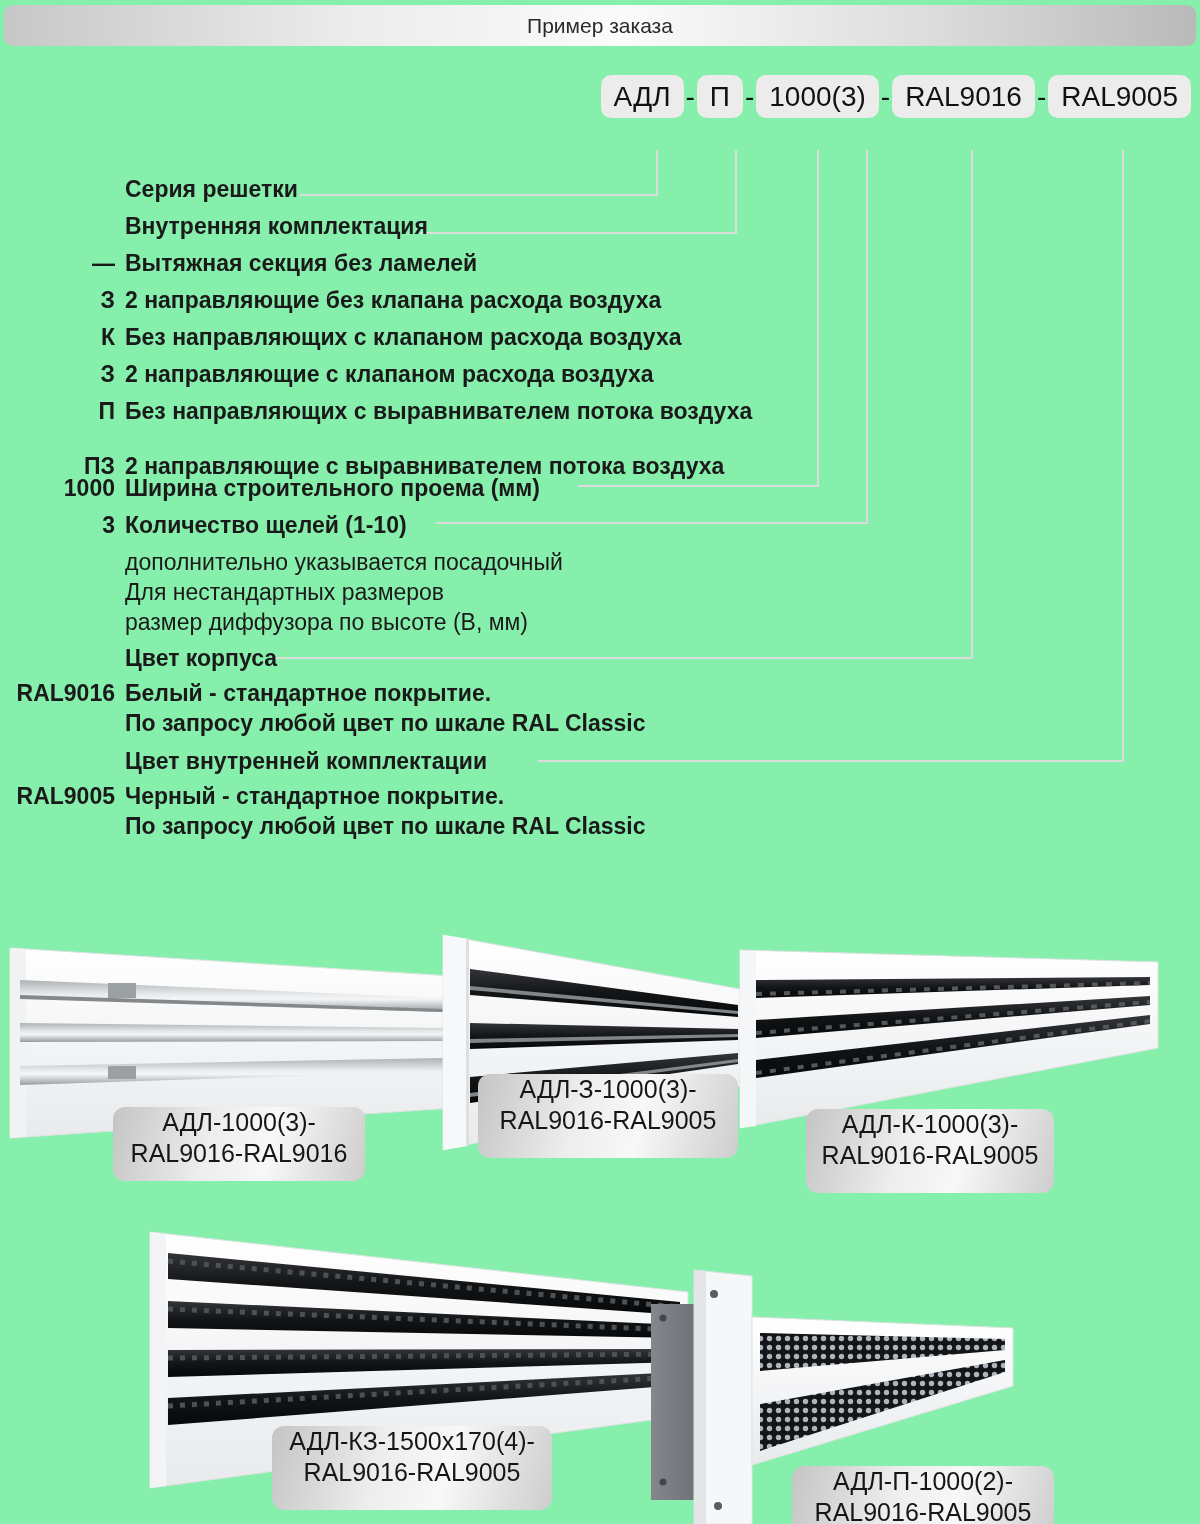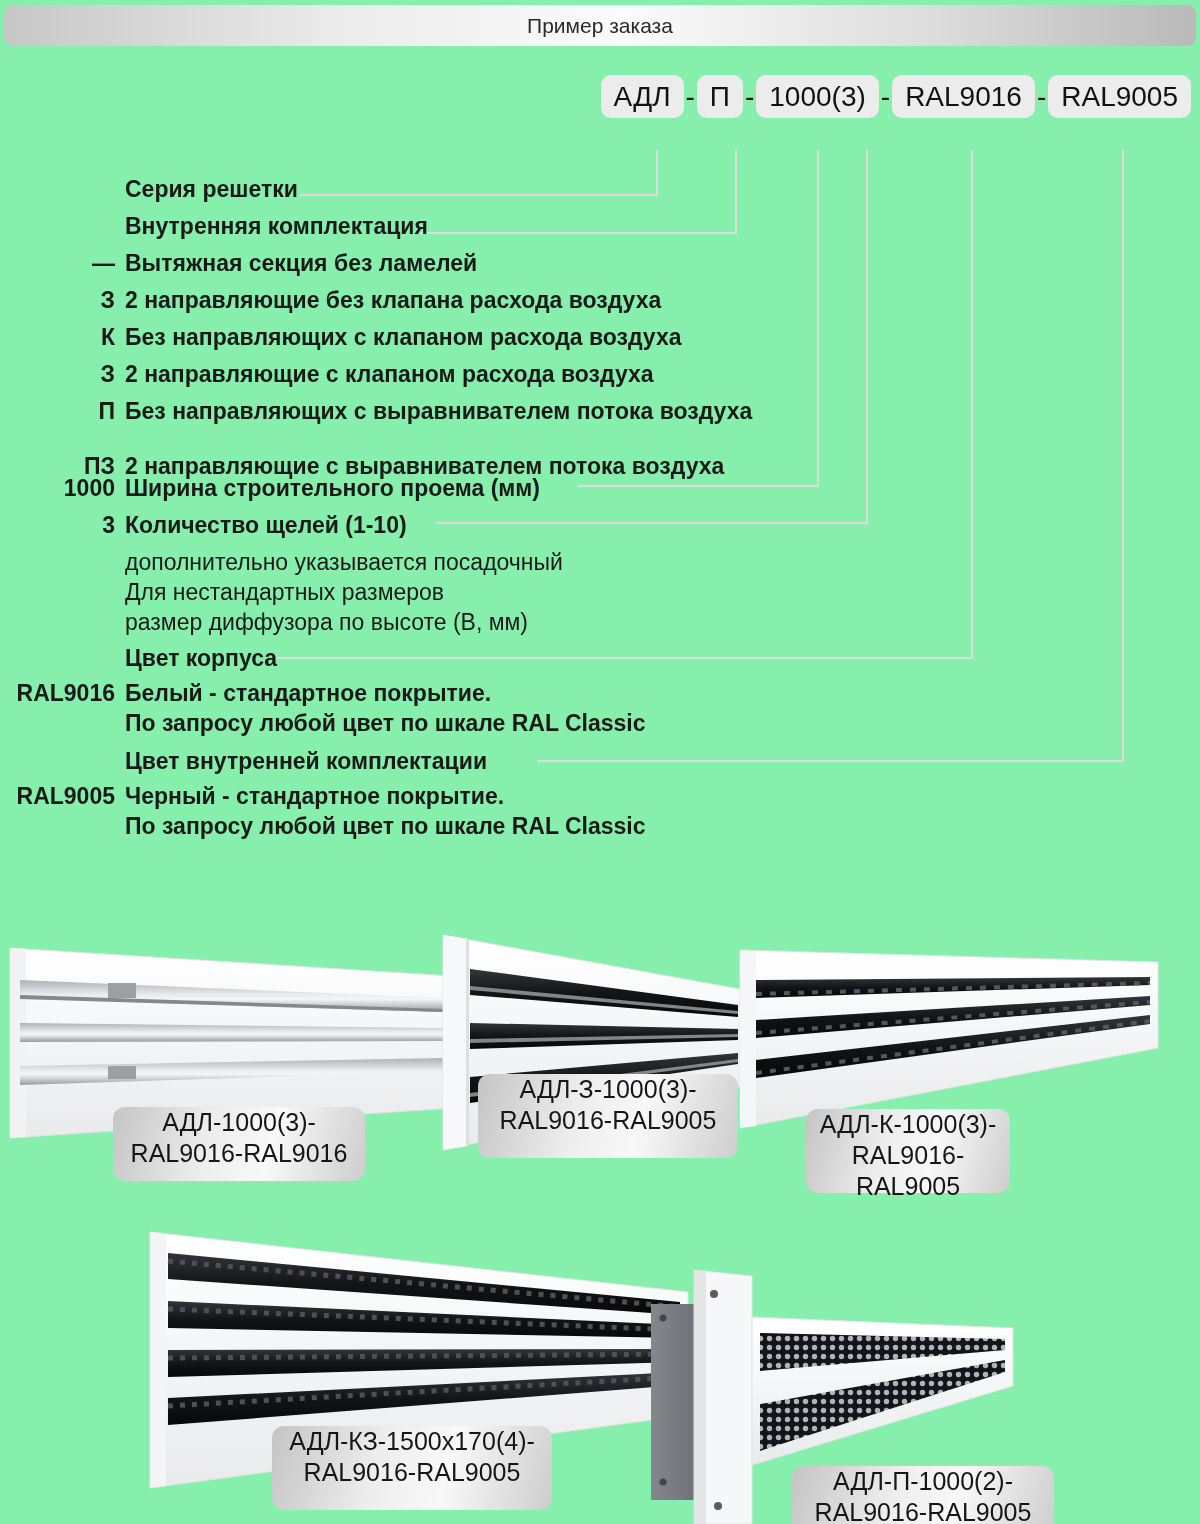--- a/index.html
+++ b/index.html
@@ -218,21 +218,21 @@
   </svg>
 
   <div class="badge" style="left:113px;top:1107px;width:252px;height:74px">
     <div>АДЛ-1000(3)-</div>
     <div>RAL9016-RAL9016</div>
   </div>
   <div class="badge" style="left:478px;top:1074px;width:260px;height:84px">
     <div>АДЛ-З-1000(3)-</div>
     <div>RAL9016-RAL9005</div>
   </div>
-  <div class="badge" style="left:806px;top:1109px;width:204px;height:84px">
+  <div class="badge" style="left:806px;top:1109px;width:248px;height:84px">
     <div>АДЛ-К-1000(3)-</div>
     <div>RAL9016-RAL9005</div>
   </div>
   <div class="badge" style="left:272px;top:1426px;width:280px;height:84px">
     <div>АДЛ-КЗ-1500х170(4)-</div>
     <div>RAL9016-RAL9005</div>
   </div>
   <div class="badge" style="left:792px;top:1466px;width:262px;height:76px">
     <div>АДЛ-П-1000(2)-</div>
     <div>RAL9016-RAL9005</div>

